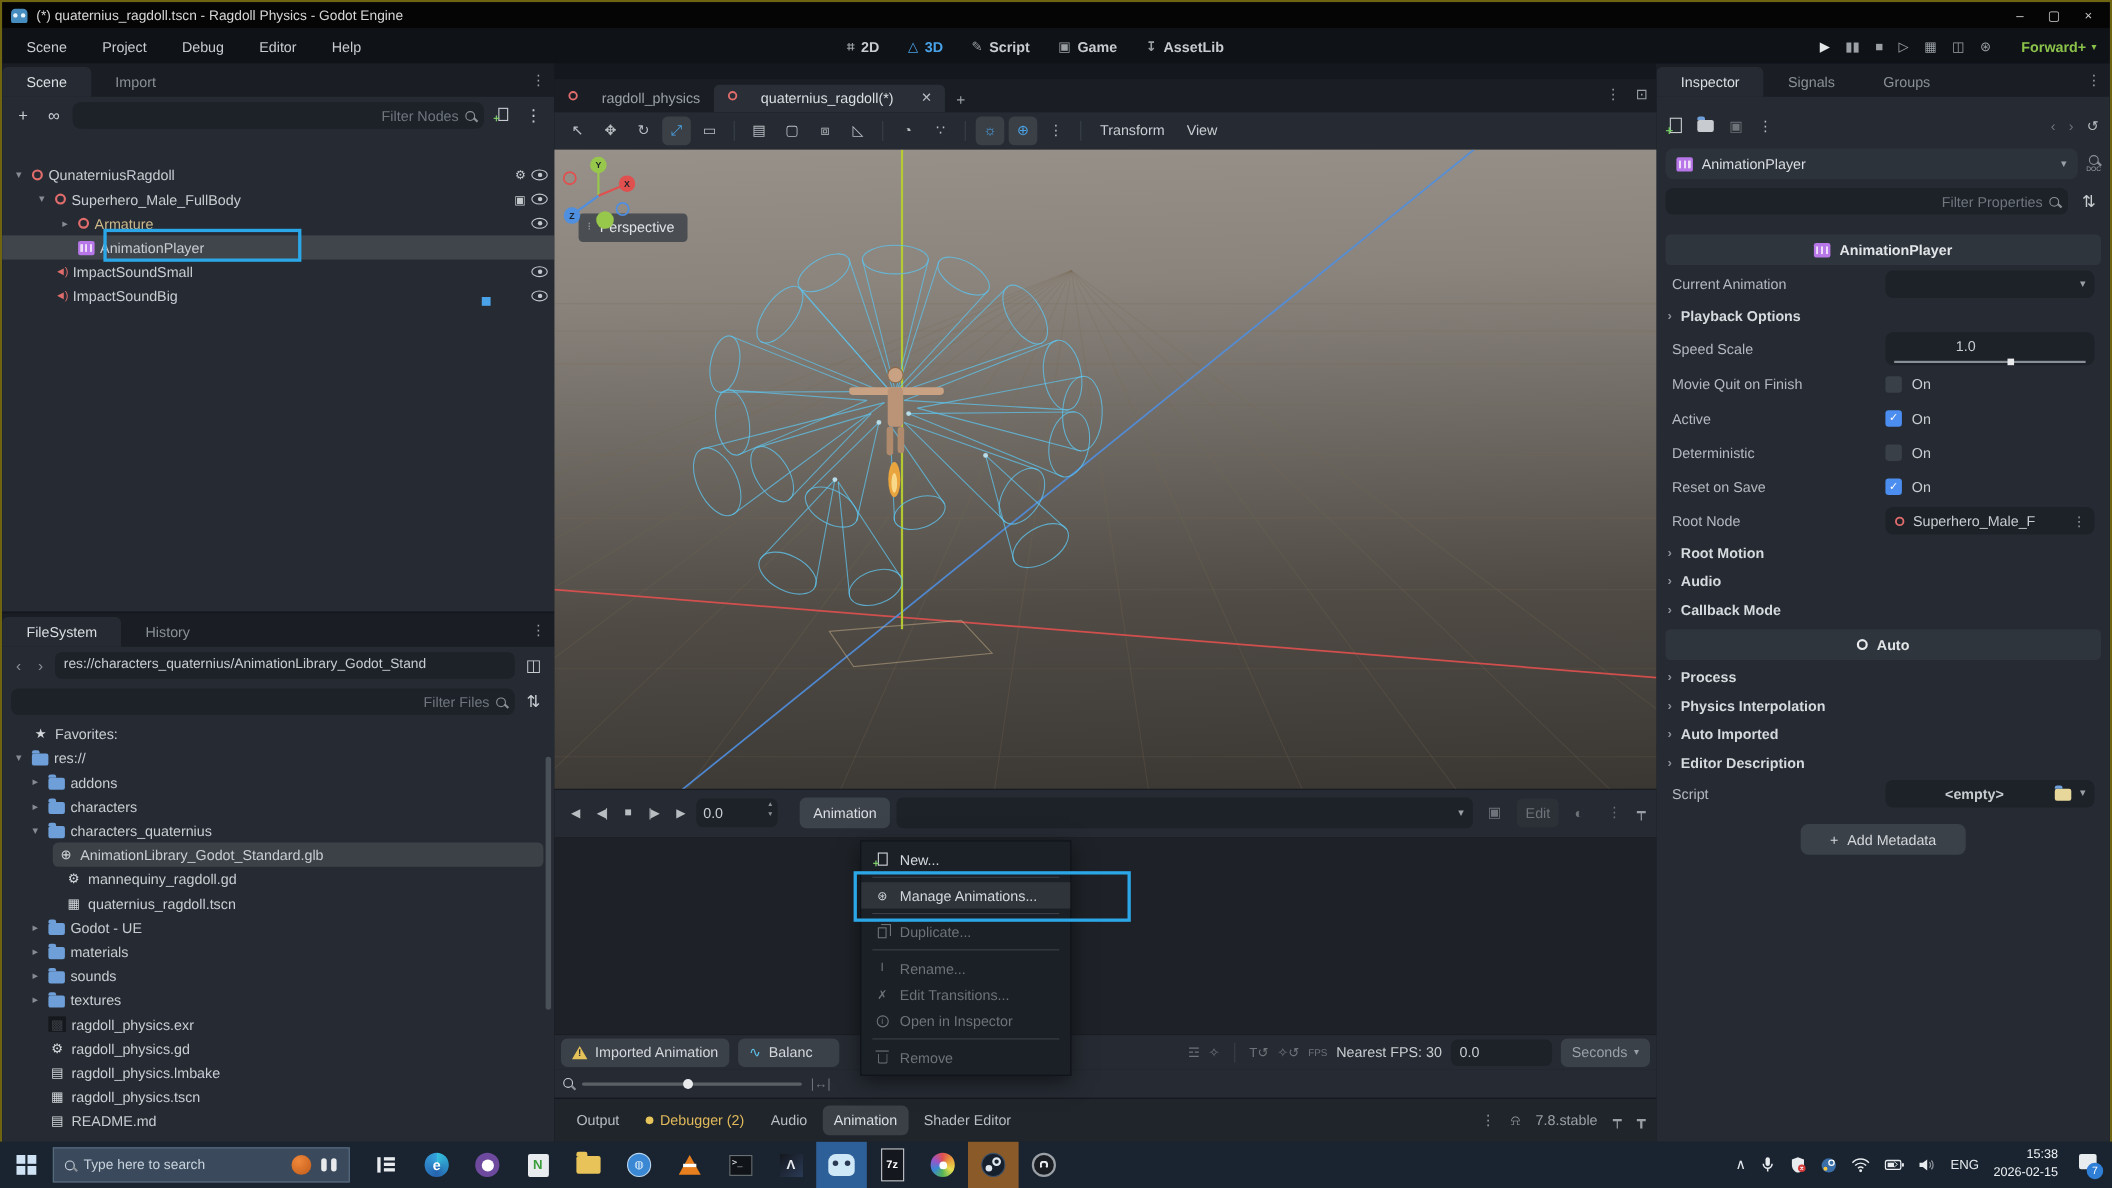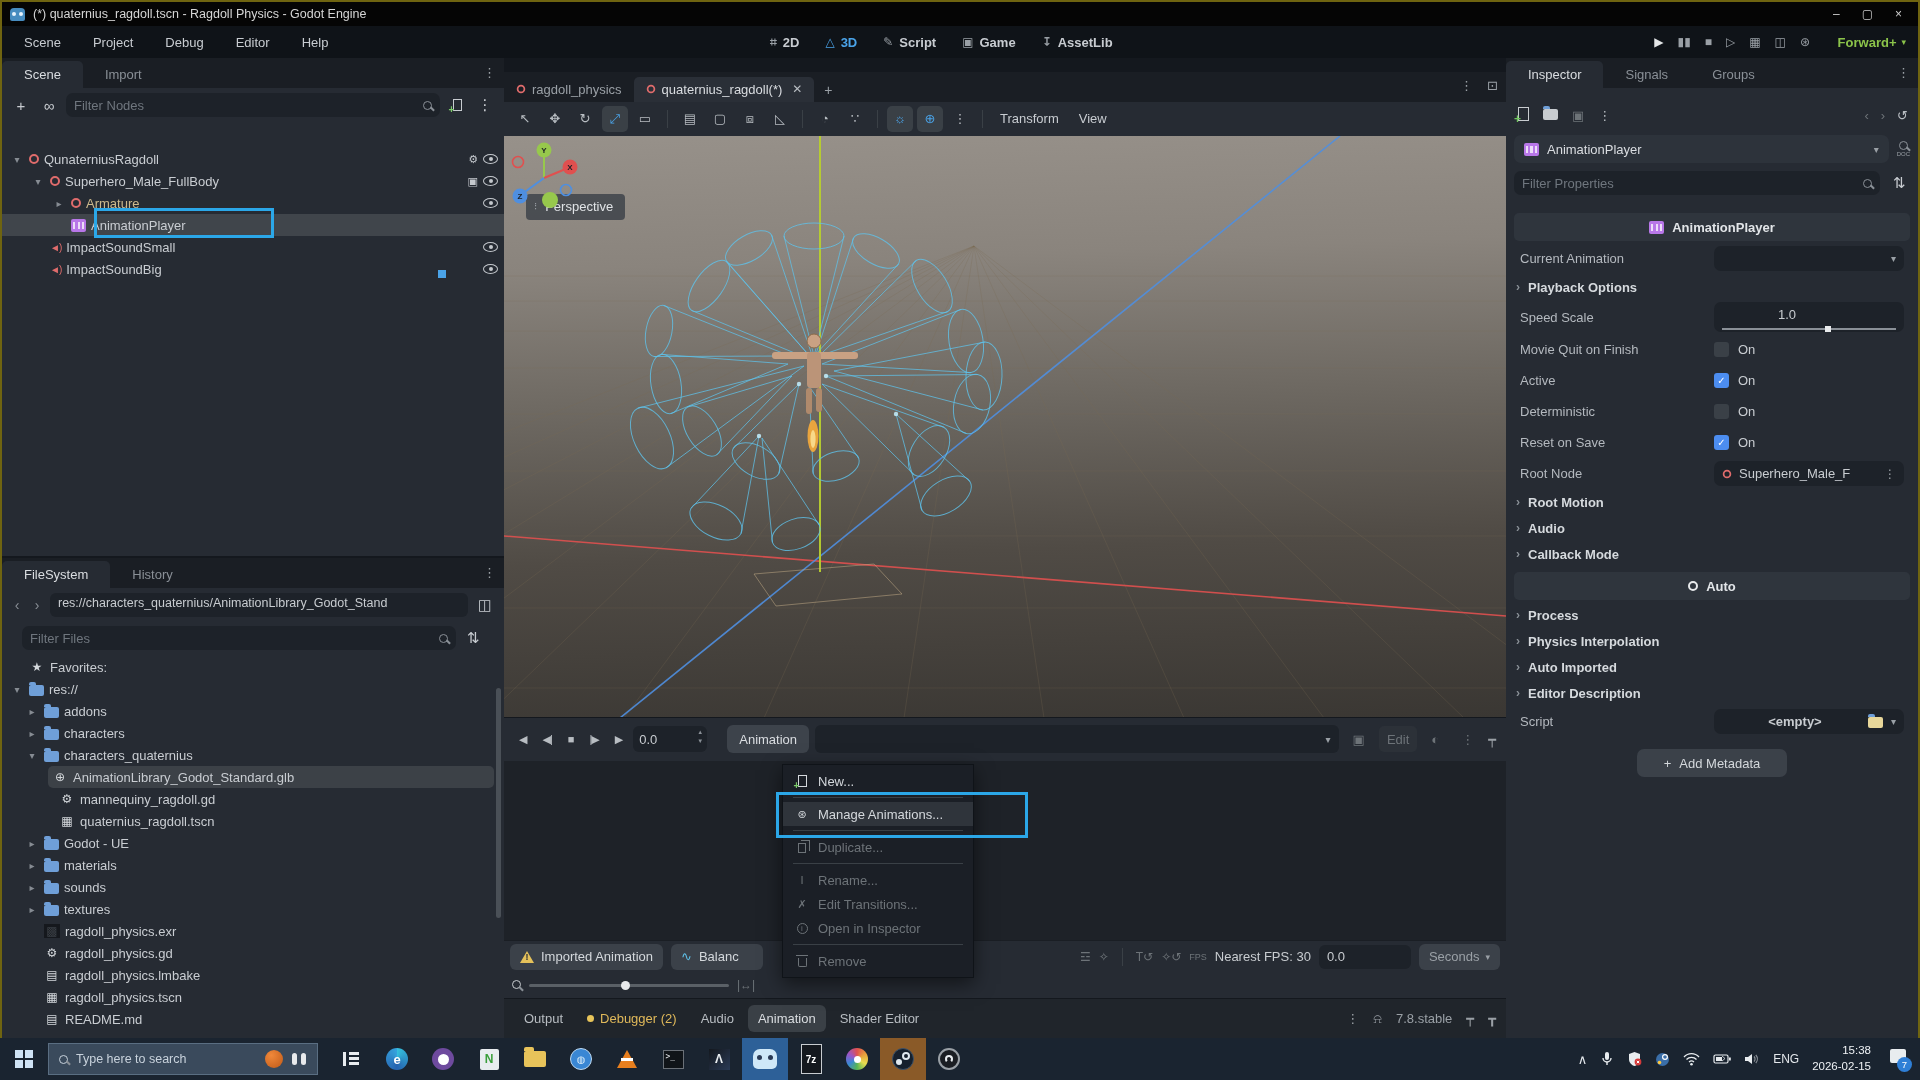--- a/index.html
+++ b/index.html
@@ -39,21 +39,21 @@
   .dock-tab.active { background:#262b33; color:#dadde1; border-radius:5px 5px 0 0; }
   .dock-kebab { position:absolute; right:8px; top:7px; color:#9aa0a6; }
 
   
   #left-col { position:absolute; left:0; top:0; width:502px; height:980px; }
   #scene-dock { position:absolute; left:0; top:0; width:502px; height:498px; background:#262b33; }
   #scene-toolbar { height:34px; display:flex; align-items:center; gap:6px; padding:0 8px; }
   .tool-glyph { color:#c8ccd1; font-size:15px; width:22px; text-align:center; }
   .filter-box { flex:1; height:24px; background:#1d2229; border-radius:7px; display:flex; align-items:center;
     padding:0 8px; color:#6f767e; gap:6px; }
-  .filter-box .ph { flex:1; }
+  .filter-box .ph { flex:1;text-align:right; }
   .i-search { width:9px; height:9px; border:1.6px solid #8a9097; border-radius:50%; display:inline-block; position:relative; flex:none; }
   .i-search::after { content:""; position:absolute; width:5px; height:1.6px; background:#8a9097; transform:rotate(45deg); right:-4px; bottom:-1px; }
   #scene-tree { position:relative; padding-top:26px; }
   .tree-row { height:22px; display:flex; align-items:center; gap:5px; padding-right:6px; position:relative; }
   .tree-row .arrow { width:14px; text-align:center; color:#868c93; font-size:10px; flex:none; }
   .tree-row .label { white-space:nowrap; }
   .tree-row.selected { background:#40454b; }
   .i-circle-node { width:10px; height:10px; border:2.2px solid #e06c6c; border-radius:50%; display:inline-block; flex:none; }
   .i-film { width:15px; height:13px; background:#b877e8; border-radius:2px; position:relative; display:inline-block; flex:none; }
   .i-film::after { content:""; position:absolute; left:2px; right:2px; top:3px; bottom:3px;
@@ -64,33 +64,33 @@
   .row-spacer { flex:1; }
   .badge-glyph { color:#c4c8cd; font-size:11px; }
   .focus-box { position:absolute; border:3px solid #2ba7e8; z-index:30; pointer-events:none; }
   #scene-badge { position:absolute; left:436px; top:212px; width:8px; height:8px; background:#4aa3e8; }
 
   #fs-dock { position:absolute; left:0; top:498px; width:502px; height:482px; background:#262b33; border-top:2px solid #14181e; }
   #fs-nav { height:34px; display:flex; align-items:center; gap:6px; padding:0 8px; }
   .nav-arrow { color:#8a9097; font-size:14px; width:14px; text-align:center; }
   #fs-path { flex:1; height:24px; background:#1d2229; border-radius:6px; padding:3px 8px; color:#c8ccd0;
     font-size:12.5px; white-space:nowrap; overflow:hidden; }
-  #fs-filter-row { height:32px; display:flex; align-items:center; gap:6px; padding:0 20px; }
+  #fs-filter-row { height:32px; display:flex; align-items:center; gap:6px; padding:0 8px; }
   #fs-tree { position:relative; padding-top:2px; overflow:hidden; height:390px; }
   .i-folder { width:15px; height:11px; background:#6f9fd8; border-radius:2px; display:inline-block; position:relative; margin-top:2px; flex:none; }
   .i-folder::before { content:""; position:absolute; top:-3px; left:0; width:7px; height:3px; background:#6f9fd8; border-radius:2px 2px 0 0; }
   .file-glyph { width:16px; text-align:center; color:#d4d8dc; font-size:12px; flex:none; }
   .tree-row.fsel { background:#3c4147; border-radius:5px; margin:0 10px 0 46px; padding-left:4px; }
   #fs-scrollbar { position:absolute; right:3px; top:130px; width:5px; height:230px; background:#4a5057; border-radius:3px; }
 
   
   #center-col { position:absolute; left:502px; top:0; width:1002px; height:980px; display:flex; flex-direction:column; background:#1a1e24; }
   #c-spacer { height:14px; background:#14181e; }
   #scene-tabbar { height:30px; background:#1a1e24; display:flex; align-items:flex-end; position:relative; }
-  .scene-tab { display:flex; align-items:center; gap:6px; padding:5px 12px; color:#9aa0a6; font-size:13px; }
+  .scene-tab { display:flex; align-items:flex-start; gap:21px; padding:5px 12px; color:#9aa0a6; font-size:13px; }
   .scene-tab.active { background:#2a2f37; color:#dadde1; border-radius:5px 5px 0 0; }
   .scene-tab .close { color:#b8bdc2; margin-left:4px; font-size:12px; }
   .tab-plus { color:#9aa0a6; padding:4px 10px; font-size:14px; }
   #tabbar-right { position:absolute; right:8px; top:6px; display:flex; gap:14px; color:#9aa0a6; }
   #vp-toolbar { height:34px; background:#262b33; display:flex; align-items:center; gap:4px; padding:0 8px; }
   .vtool { width:26px; height:26px; display:flex; align-items:center; justify-content:center; color:#b8bdc2; font-size:13px; border-radius:5px; }
   .vtool.active { background:#3a4046; color:#4aa3e8; }
   .vsep { width:1px; height:18px; background:#3a4046; margin:0 5px; }
   .vmenu { padding:4px 8px; color:#c8ccd1; }
 

